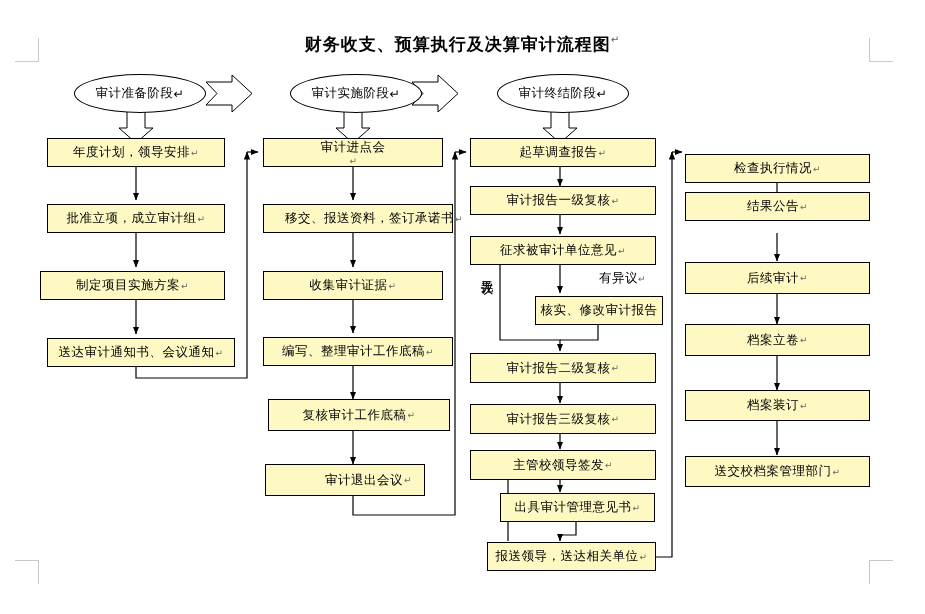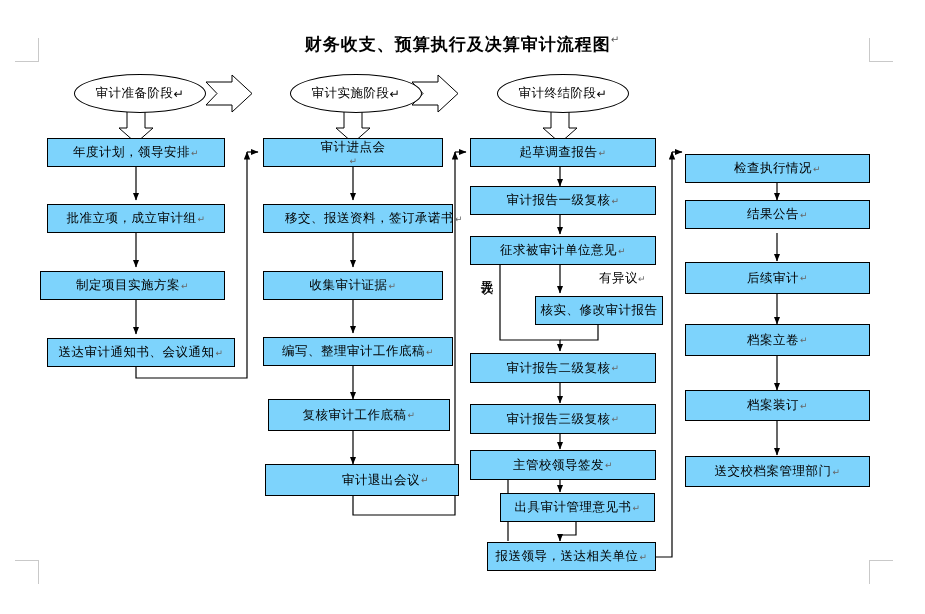--- a/index.html
+++ b/index.html
@@ -24,21 +24,21 @@
     color:#000;
     letter-spacing:1px;
     font-family:"DejaVu Sans","Liberation Sans",sans-serif;
   }
   .title .pilcrow{font-weight:normal;font-size:10px;color:#555;vertical-align:super;}
 
   .node{
     position:absolute;
     box-sizing:border-box;
     border:1px solid #000;
-    background:#7dd3fc;
+    background:#fef9c3;
     color:#000;
     font-size:12.5px;
     display:flex;
     align-items:center;
     justify-content:center;
     white-space:nowrap;
     letter-spacing:0.5px;
   }
   .node .pilcrow{font-size:9px;color:#666;margin-left:1px;vertical-align:super;}
 
@@ -220,21 +220,21 @@
         <span class="pilcrow">↵</span>
     </div>
     <div class="node" style="left:263px;top:337px;width:190px;height:29px;">
       <span>编写、整理审计工作底稿</span>
         <span class="pilcrow">↵</span>
     </div>
     <div class="node" style="left:268px;top:399px;width:182px;height:32px;">
       <span>复核审计工作底稿</span>
         <span class="pilcrow">↵</span>
     </div>
-    <div class="node" style="left:265px;top:464px;width:194px;height:32px;padding-left:47px;">
+    <div class="node" style="left:265px;top:464px;width:160px;height:32px;padding-left:47px;">
       <span>审计退出会议</span>
         <span class="pilcrow">↵</span>
     </div>
 
     <div class="node" style="left:470px;top:138px;width:186px;height:29px;">
       <span>起草调查报告</span>
         <span class="pilcrow">↵</span>
     </div>
     <div class="node" style="left:470px;top:186px;width:186px;height:29px;">
       <span>审计报告一级复核</span>
@@ -272,21 +272,21 @@
       <span>无异议</span>
     </div>
     <div class="branch-label" style="left:599px;top:270px;">
       <span>有异议</span><span class="pilcrow" style="font-size:9px;color:#666;">↵</span>
     </div>
 
     <div class="node" style="left:685px;top:154px;width:185px;height:29px;">
       <span>检查执行情况</span>
         <span class="pilcrow">↵</span>
     </div>
-    <div class="node" style="left:685px;top:200px;width:185px;height:29px;">
+    <div class="node" style="left:685px;top:192px;width:185px;height:29px;">
       <span>结果公告</span>
         <span class="pilcrow">↵</span>
     </div>
     <div class="node" style="left:685px;top:262px;width:185px;height:32px;">
       <span>后续审计</span>
         <span class="pilcrow">↵</span>
     </div>
     <div class="node" style="left:685px;top:324px;width:185px;height:32px;">
       <span>档案立卷</span>
         <span class="pilcrow">↵</span>

